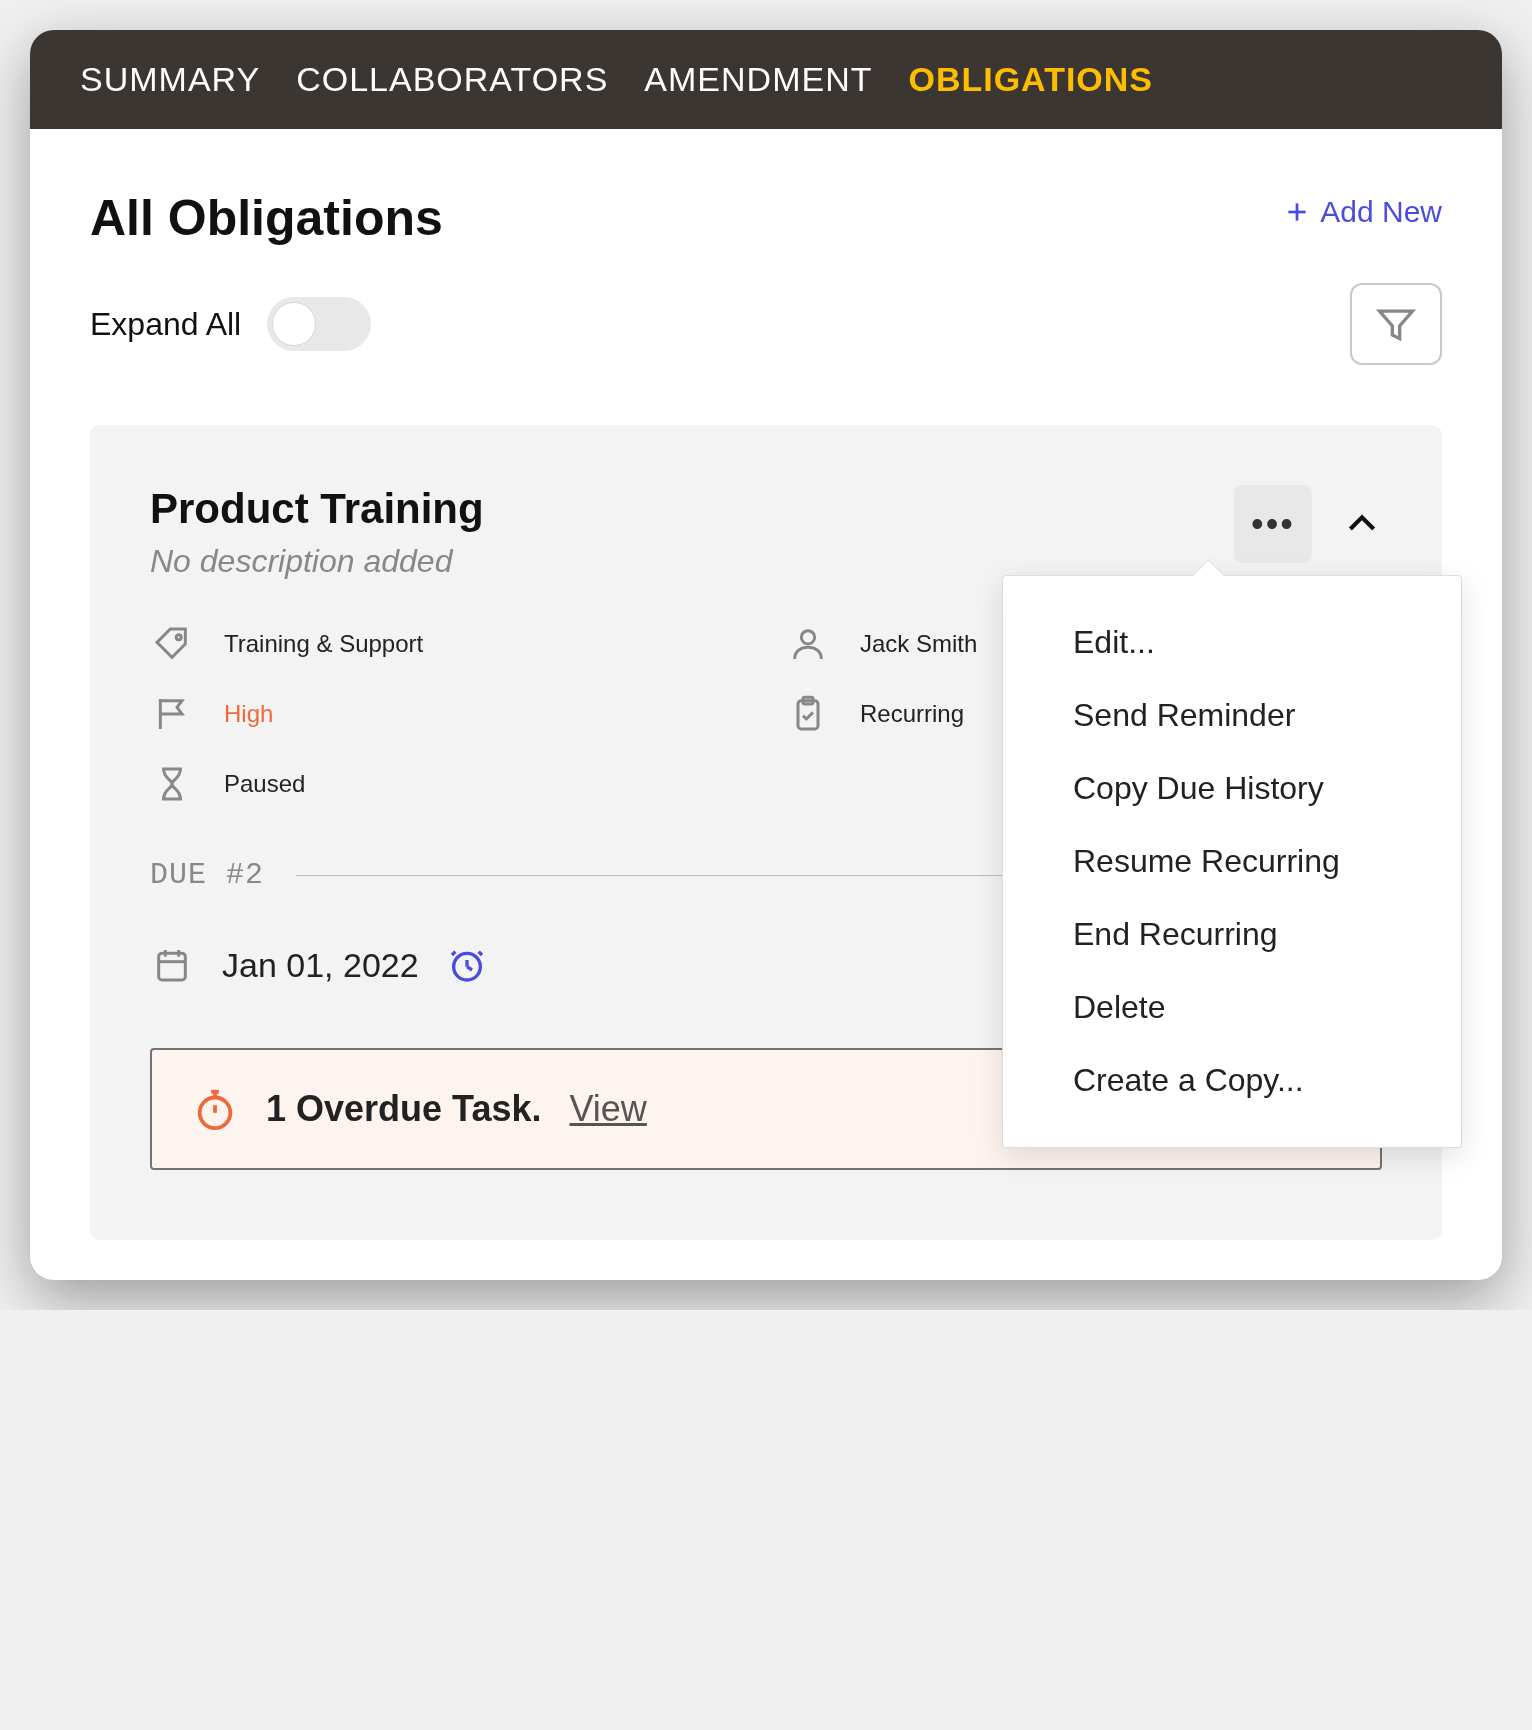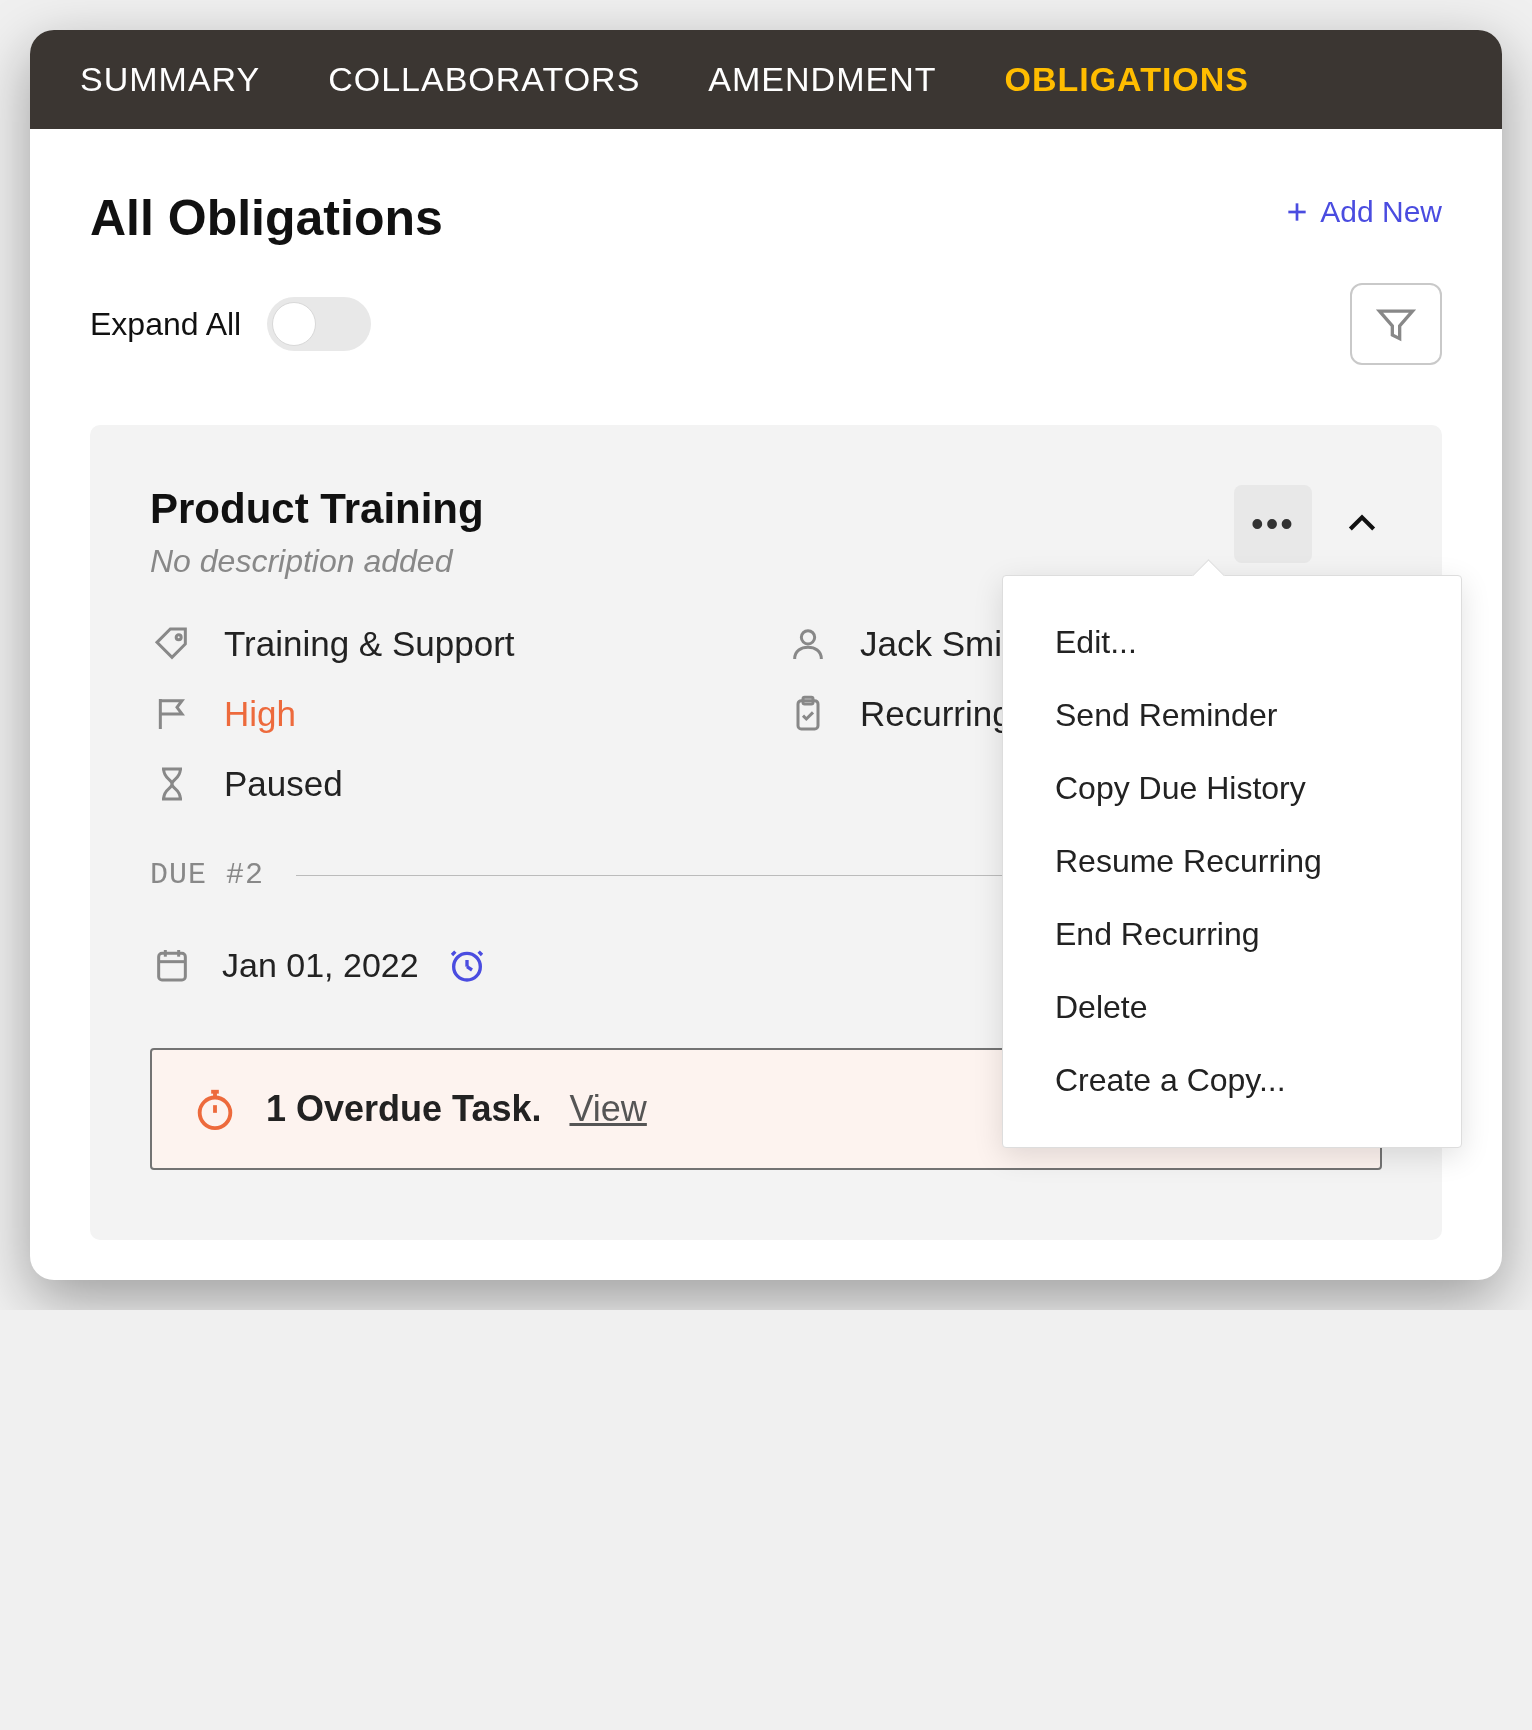--- a/index.html
+++ b/index.html
@@ -14,21 +14,21 @@
   border-radius: 24px;
   box-shadow: 0 20px 60px rgba(0,0,0,0.35);
   overflow: visible;
   position: relative;
 }
 .tabbar {
   background: #3b3632;
   border-radius: 24px 24px 0 0;
   padding: 30px 50px;
   display: flex;
-  gap: 68px;
+  gap: 36px;
 }
 .tab {
   color: #fff;
   font-size: 34px;
   letter-spacing: 1px;
   font-weight: 500;
   cursor: pointer;
 }
 .tab.active {
   color: #ffbd00;
@@ -161,21 +161,21 @@
   align-items: center;
   gap: 30px;
 }
 .meta-icon {
   width: 44px;
   display: flex;
   align-items: center;
   justify-content: center;
 }
 .meta-text {
-  font-size: 35px;
+  font-size: 24px;
   color: #222;
 }
 .meta-text.high {
   color: #ed6a3c;
 }
 .due-divider {
   display: flex;
   align-items: center;
   gap: 32px;
   margin-top: 54px;
@@ -262,21 +262,21 @@
   top: -12px;
   left: 194px;
   width: 22px;
   height: 22px;
   background: #fff;
   border-left: 1px solid #ddd;
   border-top: 1px solid #ddd;
   transform: rotate(45deg);
 }
 .menu-item {
-  padding: 18px 52px;
+  padding: 18px 70px;
   font-size: 32px;
   color: #222;
   cursor: pointer;
 }
 svg { display: block; }
 </style>
 </head>
 <body>
 
 <div class="window">

